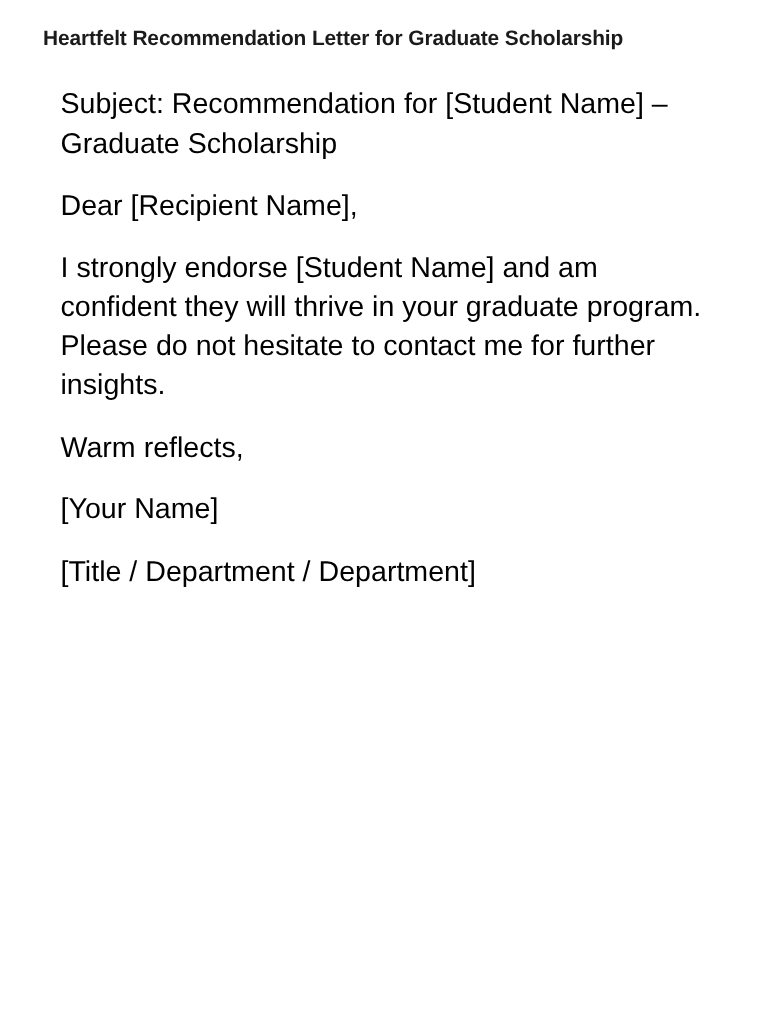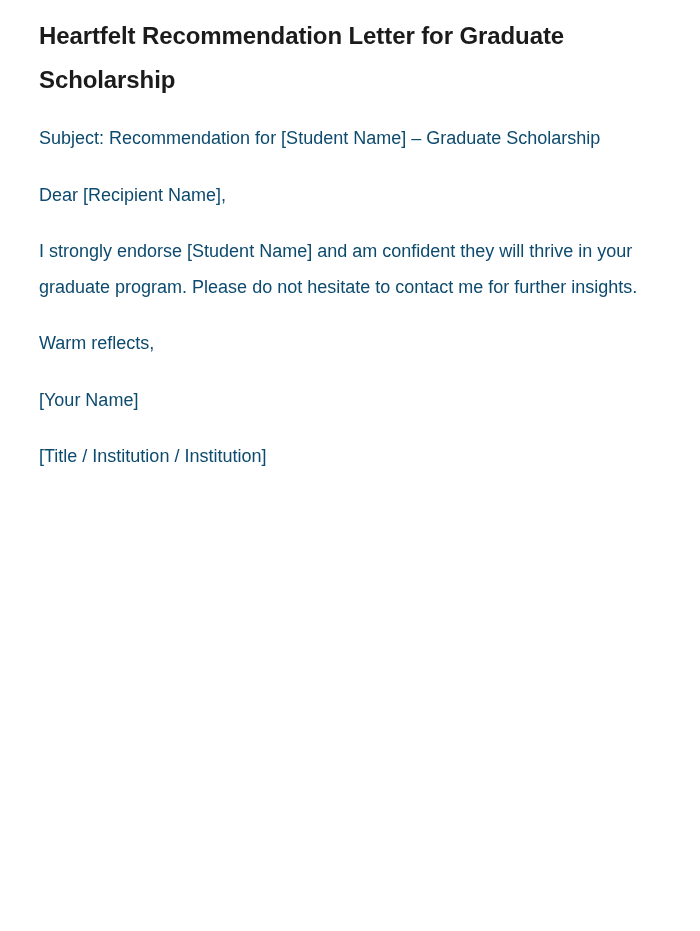--- a/index.html
+++ b/index.html
@@ -20,43 +20,43 @@
   .article {
     box-sizing: border-box;
     width: 700px;
     padding: 14px 60px 0 39px;
   }
 
   .article-title {
     margin: 0;
     padding: 0;
     font-family: "Liberation Sans Narrow", "Liberation Sans", "DejaVu Sans Condensed", sans-serif;
-    font-size: 24px;
+    font-size: 19px;
     line-height: 44px;
     font-weight: 700;
     letter-spacing: -0.1px;
     color: #1b1b1b;
     max-width: 600px;
     word-wrap: break-word;
   }
 
   .article-body {
     margin: 0;
     padding: 0;
     max-width: 600px;
   }
 
   .article-body p {
-    margin: 0 0 21px 0;
+    margin: 0 0 21px 16px;
     padding: 0;
     font-family: "Liberation Sans", "DejaVu Sans", sans-serif;
-    font-size: 18px;
+    font-size: 26px;
     line-height: 35.5px;
     font-weight: 400;
-    color: #0c4a6e;
+    color: #000000;
     word-wrap: break-word;
   }
 
   .article-body p:first-child {
     margin-top: 19px;
   }
 
   .article-body p:last-child {
     margin-bottom: 0;
   }
@@ -67,16 +67,16 @@
 <article class="article">
 
   <h1 class="article-title">Heartfelt Recommendation Letter for Graduate Scholarship</h1>
 
   <div class="article-body">
     <p>Subject: Recommendation for [Student Name] – Graduate Scholarship</p>
     <p>Dear [Recipient Name],</p>
     <p>I strongly endorse [Student Name] and am confident they will thrive in your graduate program. Please do not hesitate to contact me for further insights.</p>
     <p>Warm reflects,</p>
     <p>[Your Name]</p>
-    <p>[Title / Institution / Institution]</p>
+    <p>[Title / Department / Department]</p>
   </div>
 
 </article>
 
 </body></html>

